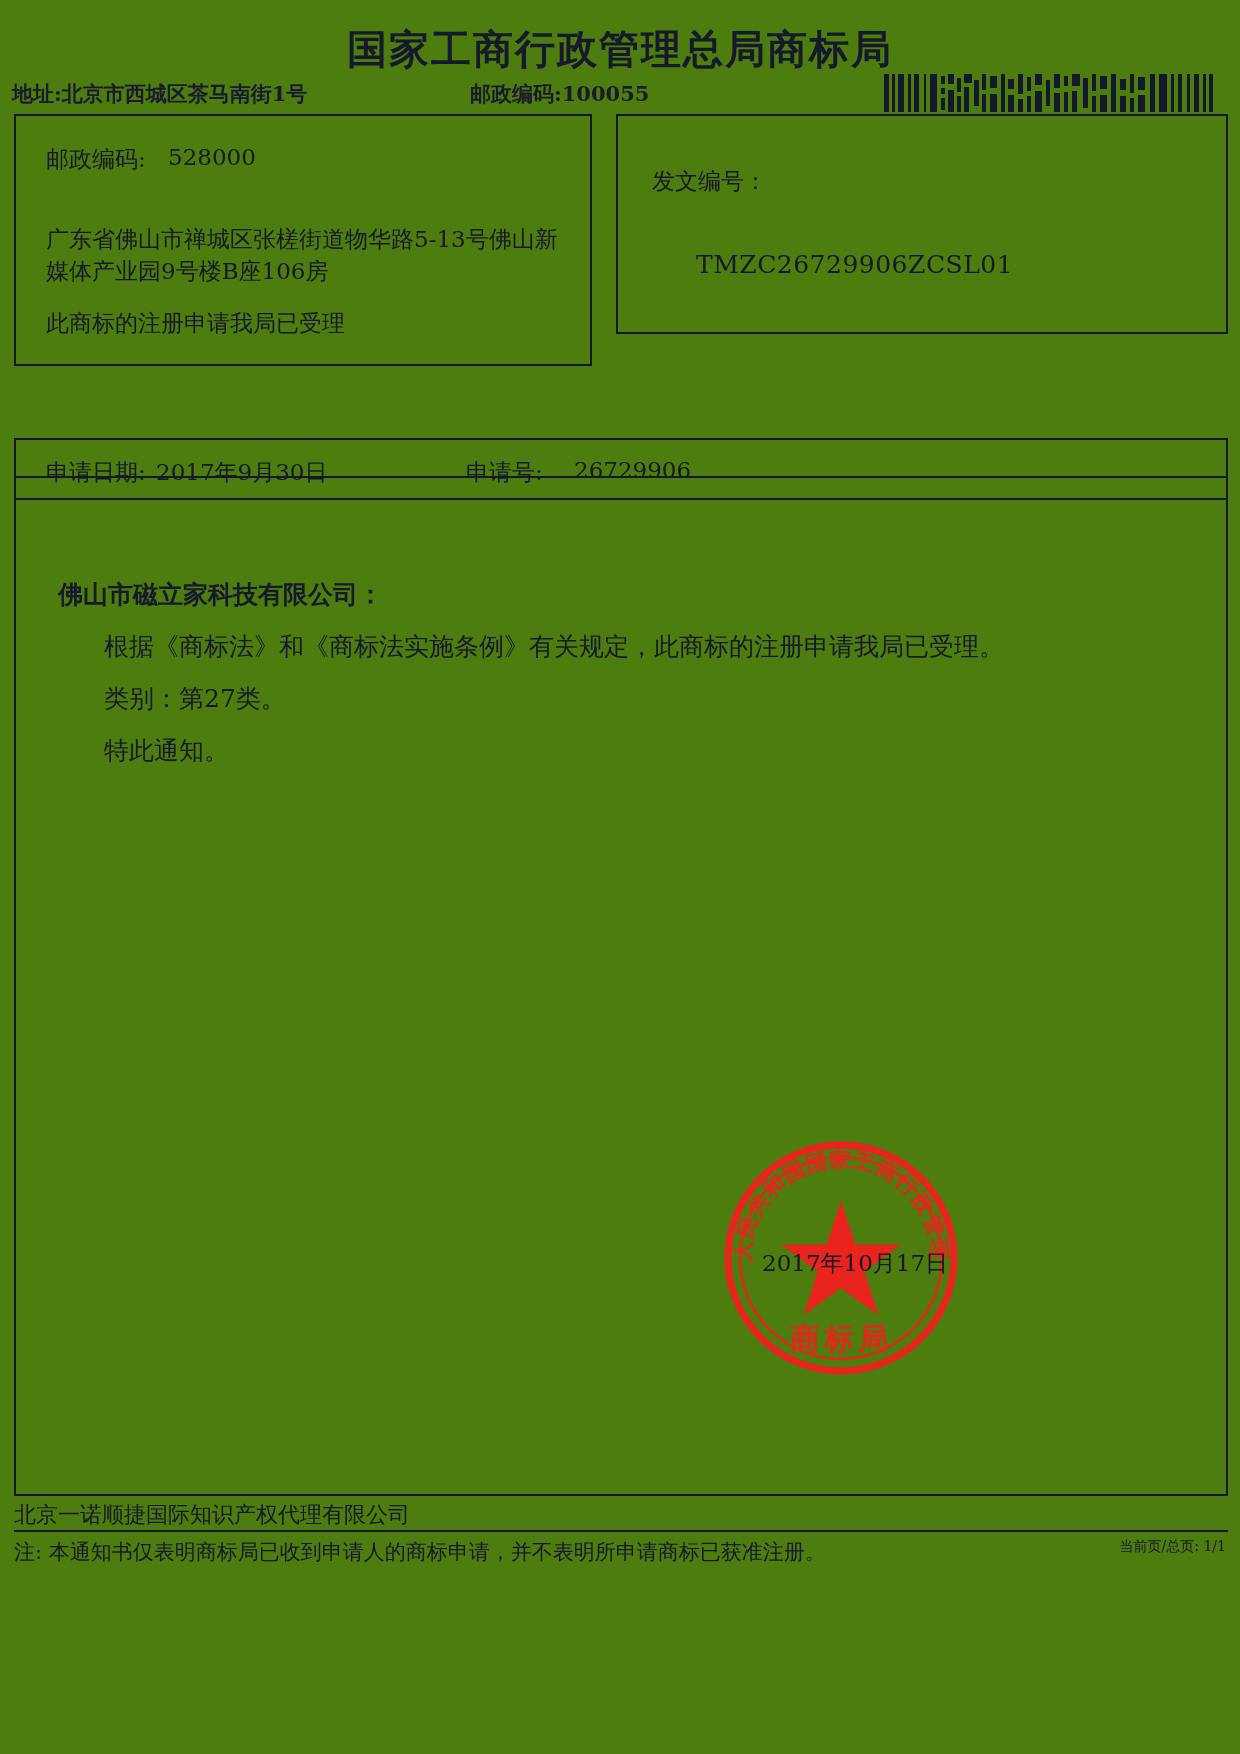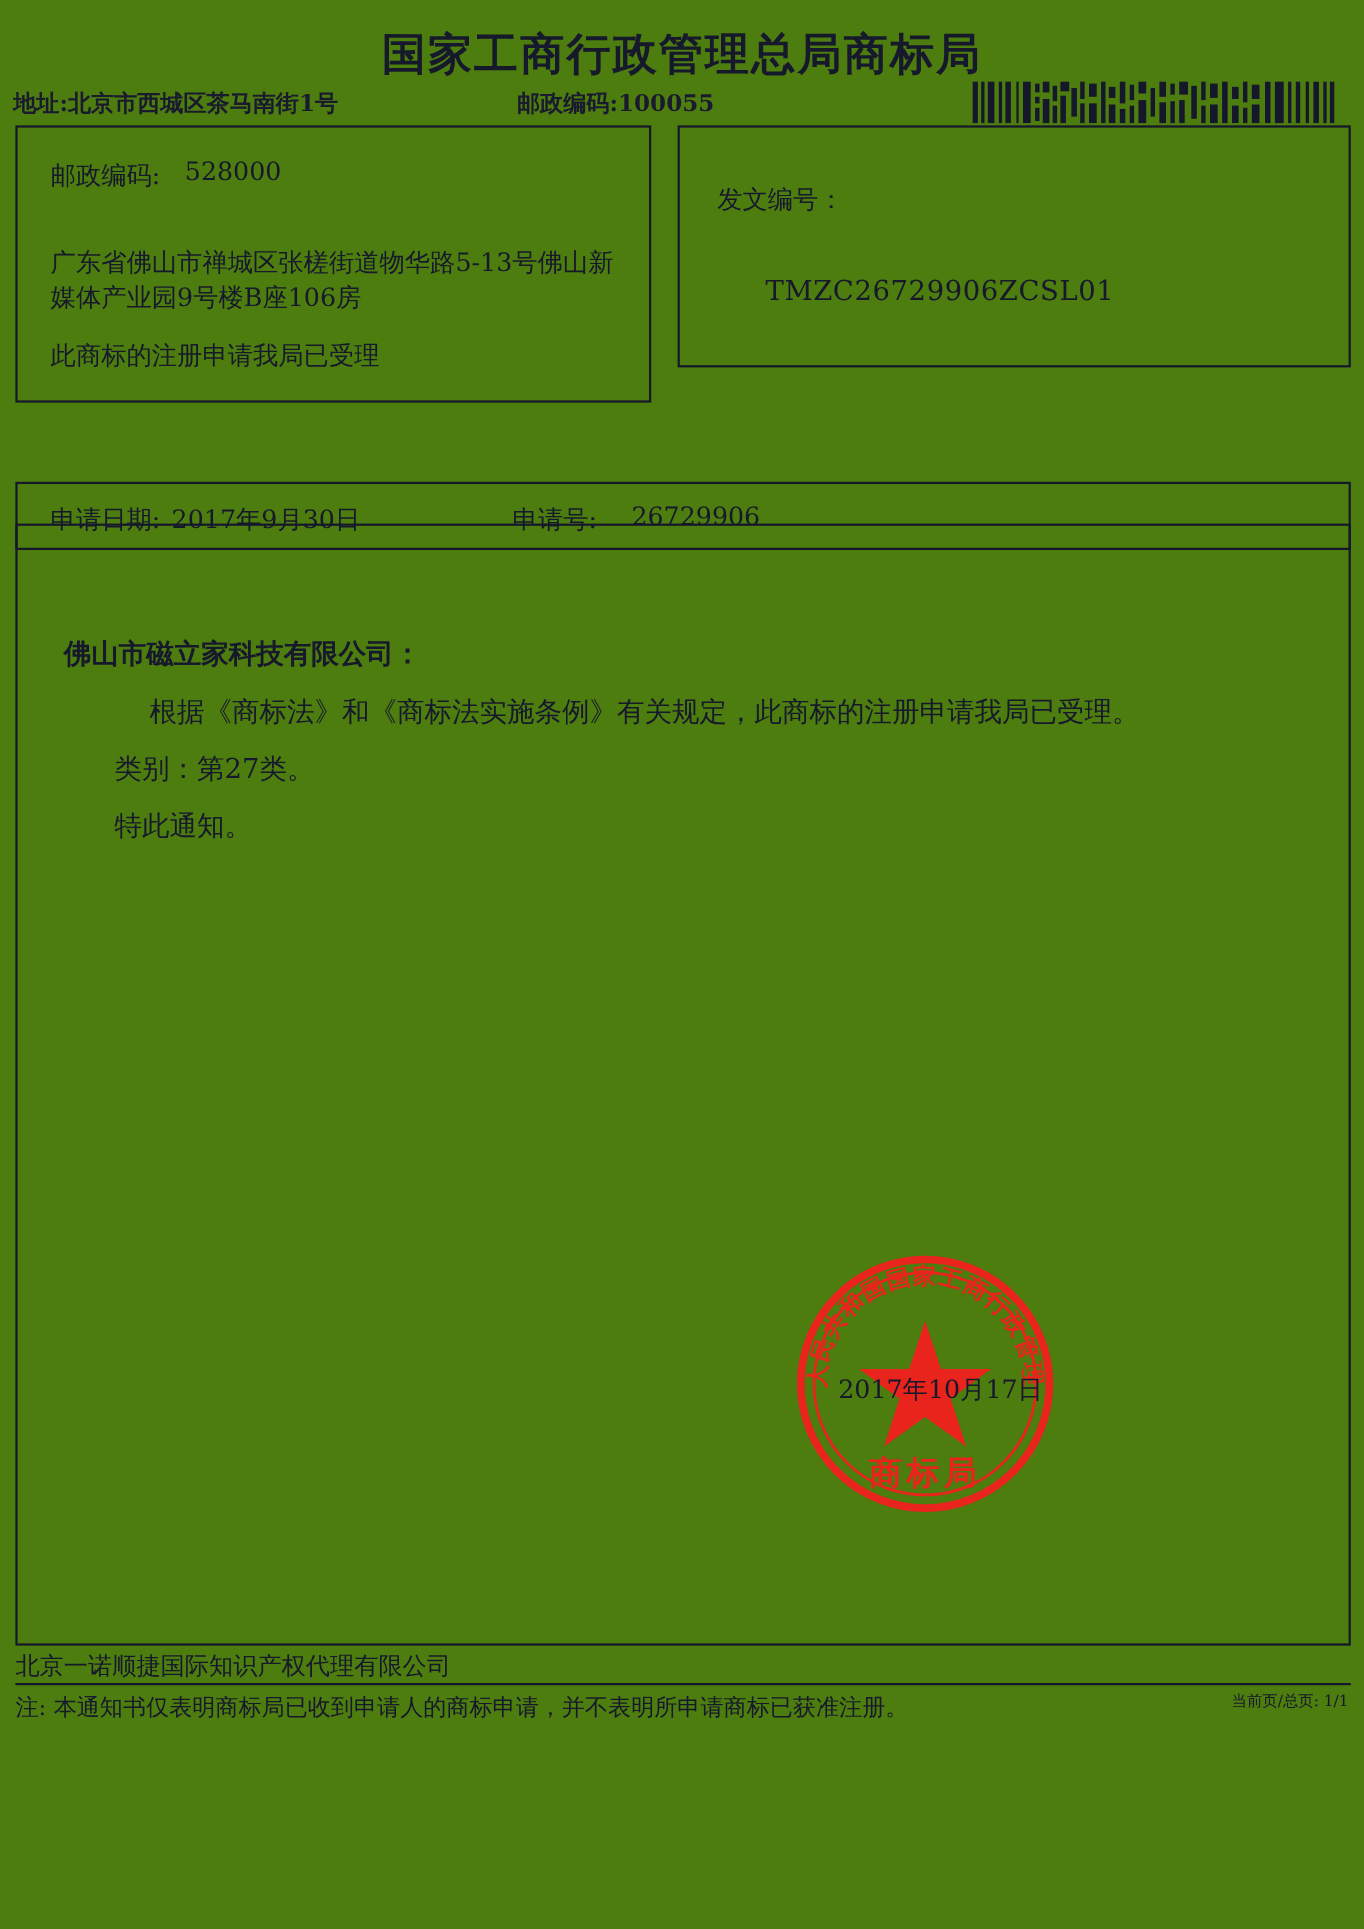--- a/index.html
+++ b/index.html
@@ -135,21 +135,21 @@
     font-weight: bold;
   }
   .para {
     position: absolute;
     left: 88px;
     font-family: "DejaVu Serif", "Liberation Serif", serif;
     font-size: 25px;
     color: #16182b;
     white-space: nowrap;
   }
-  .para-1 { top: 152px; margin-left: 32px; }
+  .para-1 { top: 152px; }
   .para-2 { top: 204px; }
   .para-3 { top: 256px; }
 
   
   .trademark {
     position: absolute;
     left: 140px;
     top: 735px;
     font-family: "DejaVu Serif", "Liberation Serif", serif;
     font-size: 86px;

